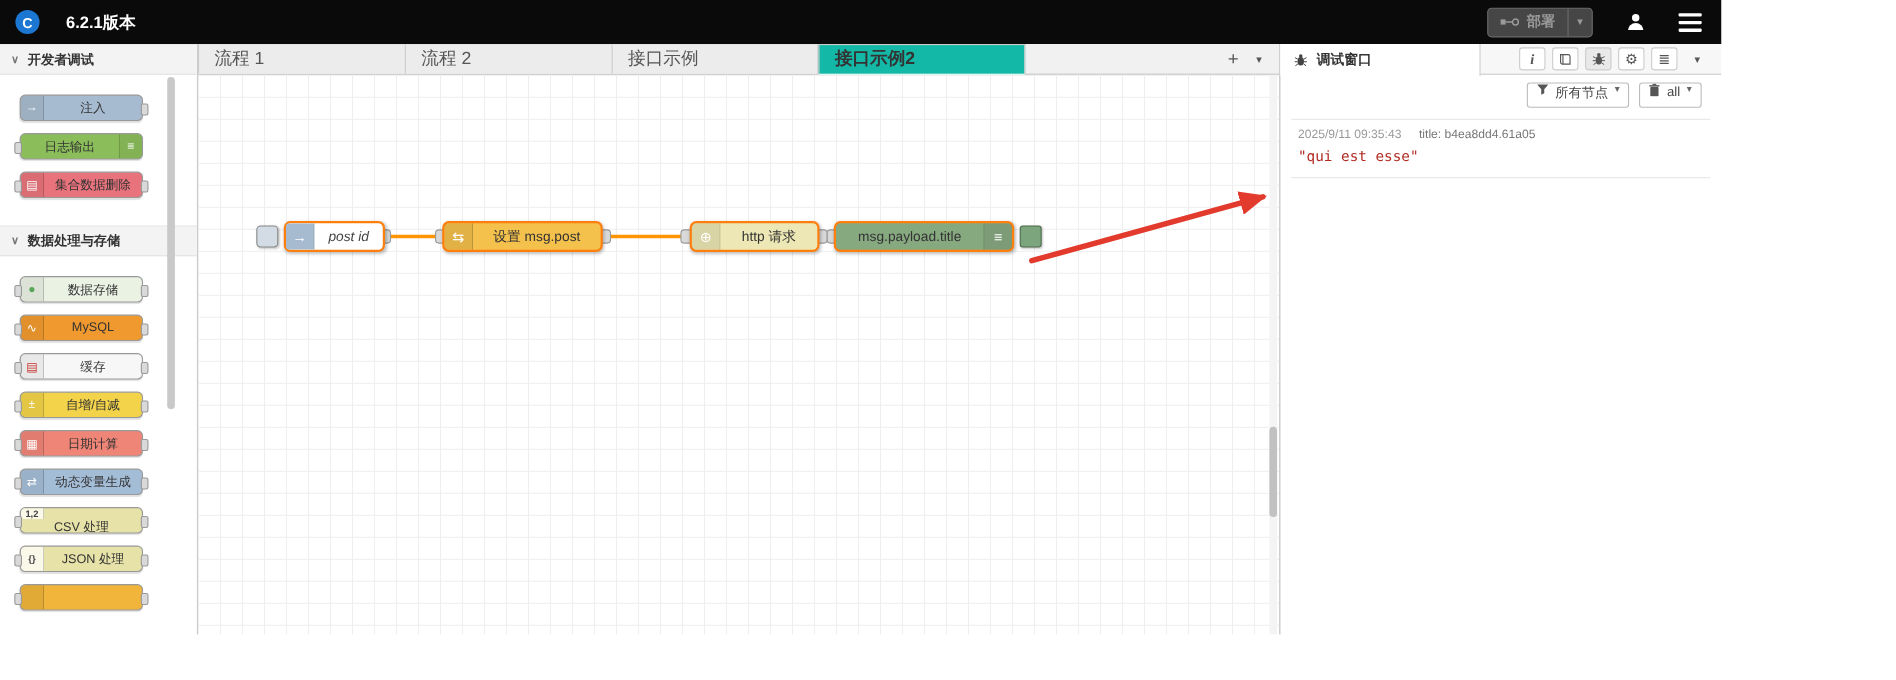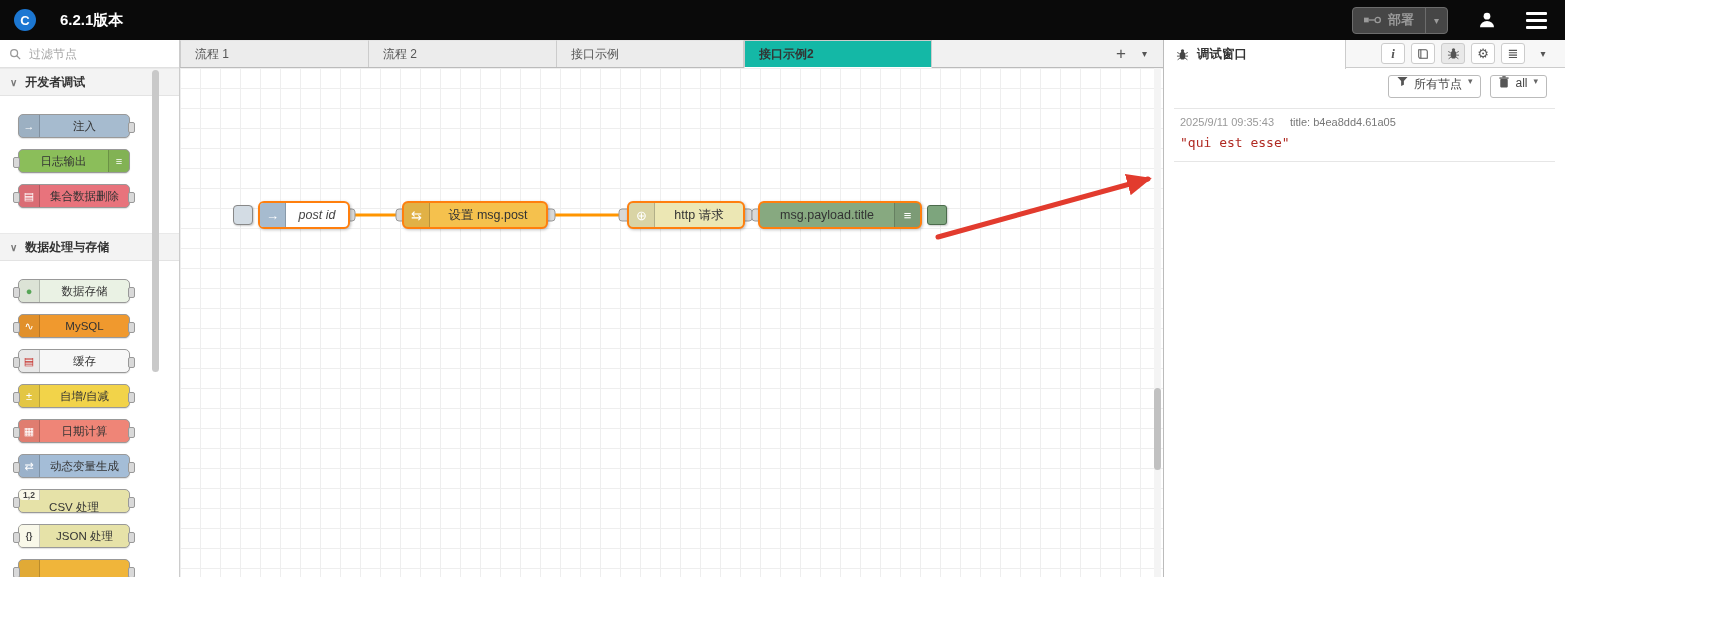--- a/index.html
+++ b/index.html
@@ -46,21 +46,21 @@
   .pnode.icon-right { flex-direction:row-reverse; }
   .pnode.icon-right .picon { border-left:1px solid rgba(0,0,0,0.18); border-radius:0 4px 4px 0; }
   .picon.chip { font-size:8.5px; font-weight:bold; color:#444; background:rgba(255,255,255,0.75); }
   .plabel { flex:1; text-align:center; white-space:nowrap; overflow:hidden; }
   .palette-vscroll { position:absolute; top:30px; right:20px; width:7px; height:302px;
                      background:#c9c9c9; border-radius:4px; }
 
   
   .tabbar { position:absolute; top:40px; left:180px; width:983px; height:28px; background:#f1f1f1;
             border-bottom:1px solid #bbb; display:flex; align-items:flex-end; }
-  .tab { width:188px; height:27px; line-height:26px; padding-left:14px; font-size:12px; color:#555;
+  .tab { width:188px; height:27px; line-height:26px; padding-left:14px; font-size:16px; color:#555;
          background:#ececec; border-left:1px solid #ccc; border-top:1px solid #e5e5e5; white-space:nowrap; overflow:hidden; }
   .tab.active { background:#14b8a6; color:#333; font-weight:bold; height:28px; margin-bottom:-1px;
                 border:1px solid #ccc; border-bottom:1px solid #fff;margin-top:19px; }
   .tab.last-inactive { border-right:1px solid #ccc; }
   .tabbar-actions { margin-left:auto; display:flex; align-items:center; gap:16px; padding:0 16px; height:100%; color:#555; }
   .tab-add { font-size:17px; line-height:1; } .tab-menu { font-size:10px; }
 
   
   .canvas { position:absolute; top:68px; left:180px; width:983px; height:509px; background-color:#fff;
             background-image:linear-gradient(#eeeeee 1px, transparent 1px),
@@ -133,27 +133,20 @@
         </svg>
       <div class="burger">
           <span></span>
           <span></span>
           <span></span>
         </div>
     </div>
   </div>
 
   <div class="palette">
-    <div class="palette-search">
-      <svg viewBox="0 0 14 14" width="12" height="12">
-          <circle cx="6" cy="6" r="4" fill="none" stroke="#999" stroke-width="1.5"></circle>
-          <line x1="9" y1="9" x2="13" y2="13" stroke="#999" stroke-width="1.5"></line>
-        </svg>
-      <input type="text" placeholder="过滤节点" style="">
-    </div>
 
     <div class="cat-header">
       <span class="cat-chevron">∨</span>
       <span>开发者调试</span>
     </div>
     <div class="palette-nodes">
       <div class="pnode icon-left no-in" style="background: rgb(166, 187, 207);">
         <span class="picon">→</span>
         <span class="plabel">注入</span>
       </div>

